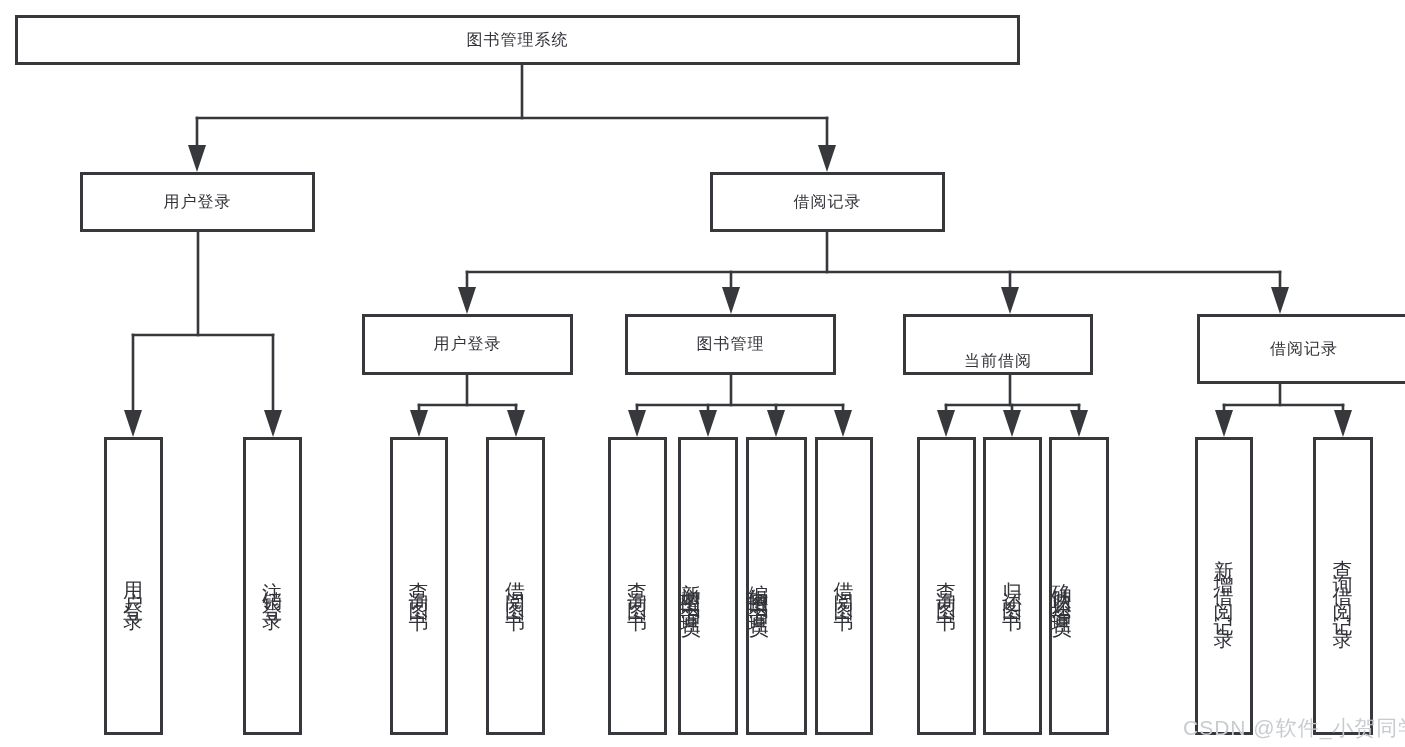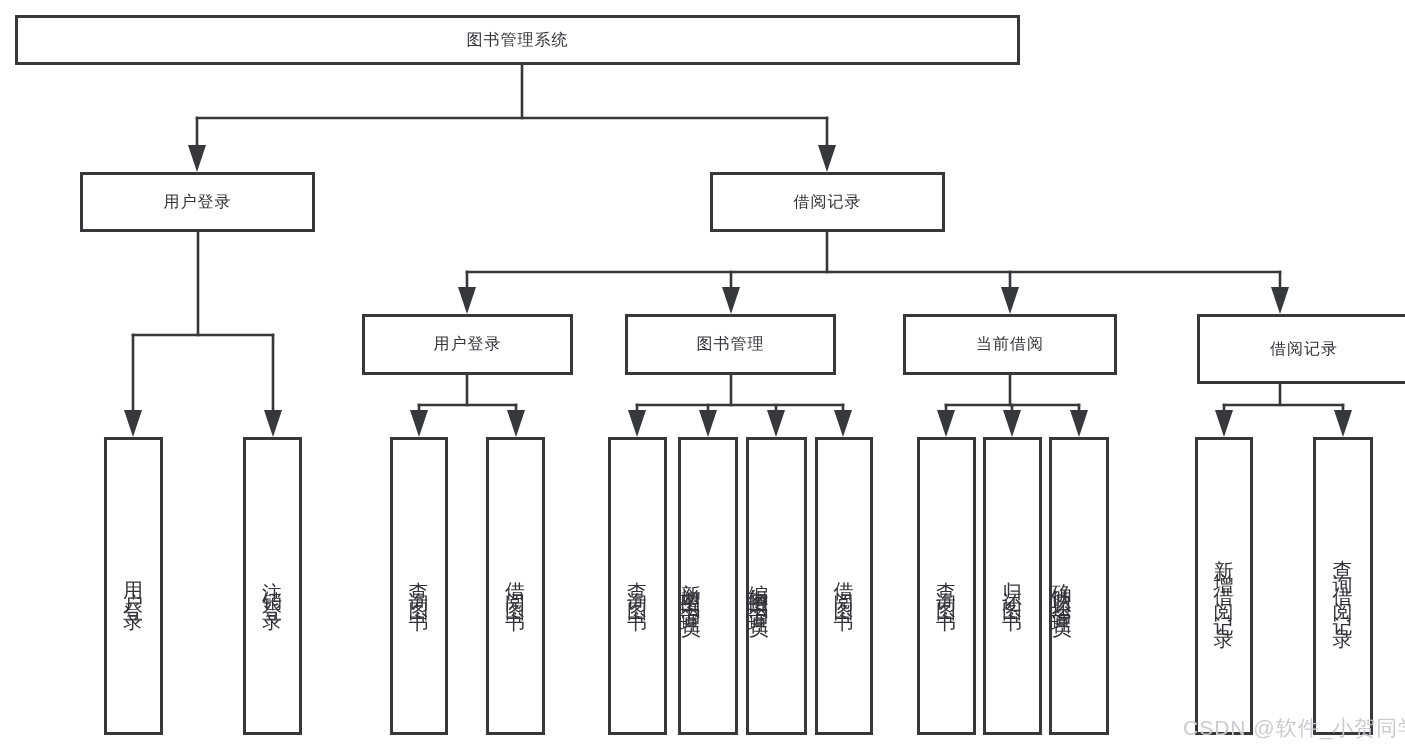--- a/index.html
+++ b/index.html
@@ -137,21 +137,21 @@
   <div class="box hlabel" style="left:710px; top:172px; width:235px; height:60px;">
     <span>借阅记录</span>
   </div>
 
   <div class="box hlabel" style="left:362px; top:314px; width:211px; height:61px;">
     <span>用户登录</span>
   </div>
   <div class="box hlabel" style="left:625px; top:314px; width:211px; height:61px;">
     <span>图书管理</span>
   </div>
-  <div class="box hlabel" style="left:903px; top:314px; width:214px; height:61px;">
+  <div class="box hlabel" style="left:903px; top:314px; width:190px; height:61px;align-items:flex-end;">
     <span>当前借阅</span>
   </div>
   <div class="box hlabel" style="left:1173px; top:314px; width:214px; height:70px;margin-left:24px;">
     <span>借阅记录</span>
   </div>
 
   <div class="box leaf" style="left:104px; top:437px; width:59px; height:298px;">
     <span class="vtext">用户登录</span>
   </div>
   <div class="box leaf" style="left:243px; top:437px; width:59px; height:298px;">

